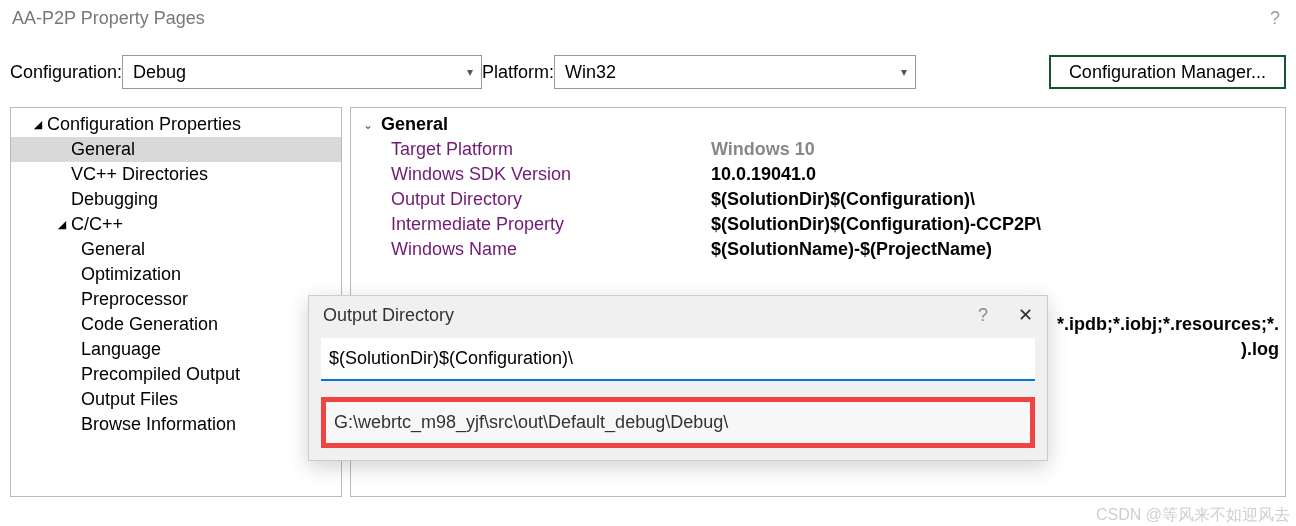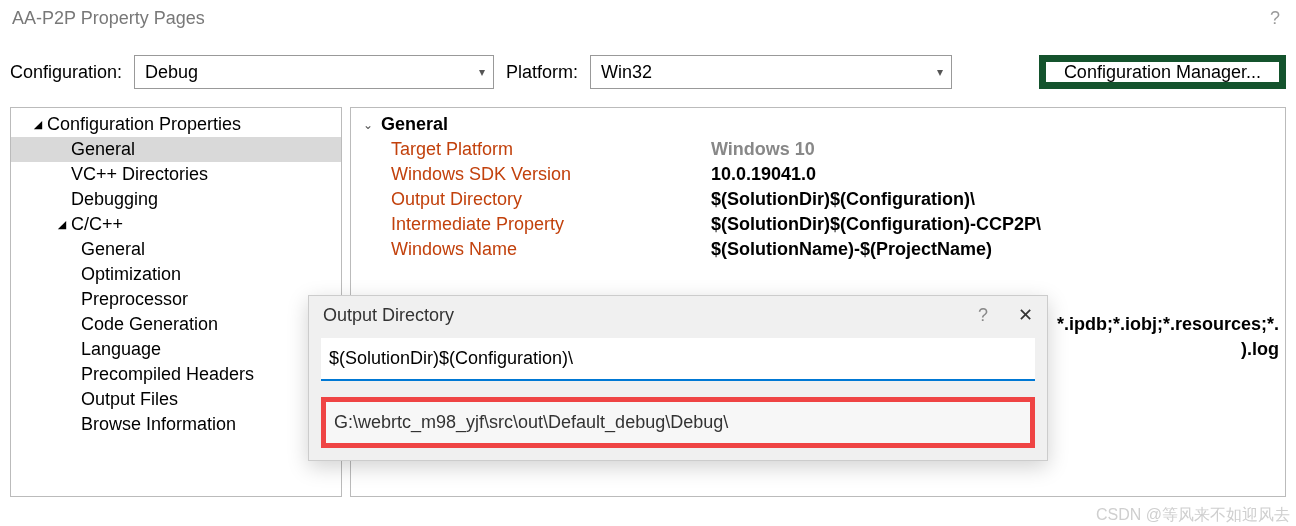--- a/index.html
+++ b/index.html
@@ -18,39 +18,39 @@
       justify-content: space-between;
       align-items: center;
       padding: 8px 16px 8px 12px;
       color: #787878;
       font-size: 18px;
     }
     .titlebar .help { color: #9a9a9a; font-size: 18px; }
     .config-row {
       display: flex;
       align-items: center;
-      gap: 12px;
+      gap: 0;
       padding: 18px 10px 18px 10px;
     }
     .config-row .lbl { font-size: 18px; color: #000; }
     .dropdown {
       border: 1px solid #999;
       background: #fff;
       height: 34px;
       display: flex;
       align-items: center;
       justify-content: space-between;
       padding: 0 8px 0 10px;
       font-size: 18px;
     }
     .dropdown .chev { color: #555; font-size: 12px; }
     .cfg-debug { width: 360px; }
     .cfg-plat { width: 362px; }
     .btn-mgr {
-      border: 7px solid #14532d;
+      border: 2px solid #14532d;
       height: 34px;
       display: flex;
       align-items: center;
       padding: 0 18px;
       font-size: 18px;
       margin-left: auto;
       background: #fff;
     }
     .body-row {
       display: flex;
@@ -98,21 +98,21 @@
       padding: 2px 12px;
       font-size: 18px;
       font-weight: 600;
     }
     .section-header .chev { font-size: 12px; color: #555; font-weight: normal; }
     .prop-row {
       display: flex;
       padding: 2px 0 2px 40px;
       font-size: 18px;
     }
-    .prop-label { width: 320px; color: #c2410c; }
+    .prop-label { width: 320px; color: #701a75; }
     .prop-value { flex: 1; color: #000; font-weight: bold; }
     .prop-row.dim .prop-value { color: #888; }
     .prop-row.bold .prop-value { font-weight: 600; }
     
     .popup {
       position: absolute;
       left: 308px;
       top: 295px;
       width: 740px;
       border: 1px solid #ccc;
@@ -208,21 +208,21 @@
     <div class="tree-item indent3">
         <span>Preprocessor</span>
       </div>
     <div class="tree-item indent3">
         <span>Code Generation</span>
       </div>
     <div class="tree-item indent3">
         <span>Language</span>
       </div>
     <div class="tree-item indent3">
-        <span>Precompiled Headers</span>
+        <span>Precompiled Output</span>
       </div>
     <div class="tree-item indent3">
         <span>Output Files</span>
       </div>
     <div class="tree-item indent3">
         <span>Browse Information</span>
       </div>
   </div>
 
   <div class="main">

